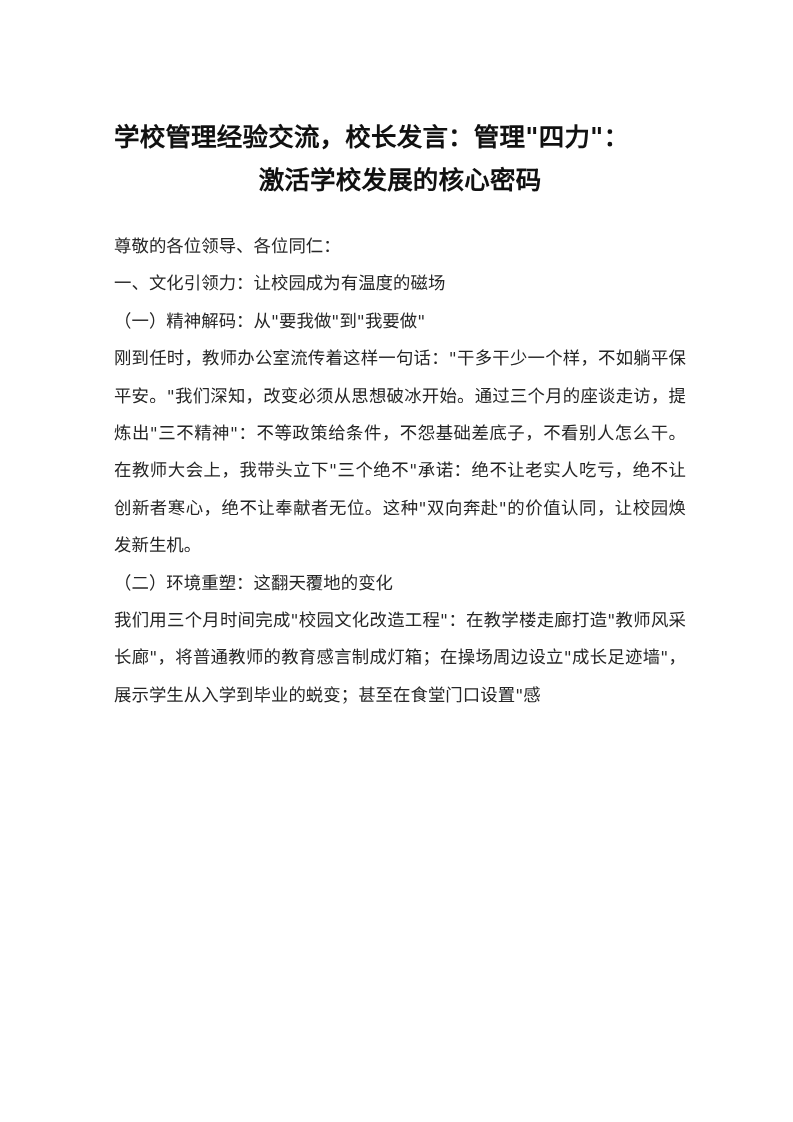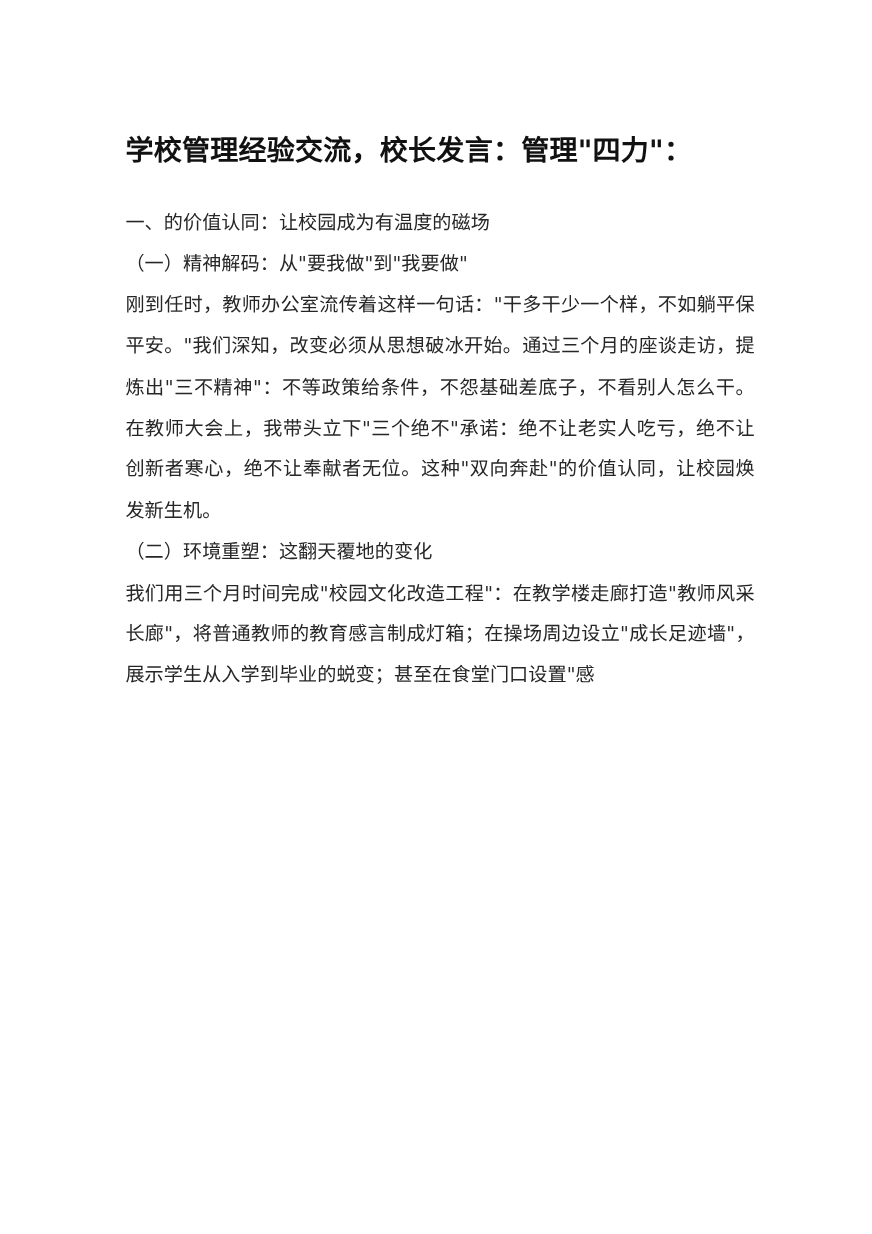--- a/index.html
+++ b/index.html
@@ -89,24 +89,26 @@
   }
 </style>
 </head>
 <body>
 
 <div class="page">
   <div class="content">
 
     <h1 class="doc-title">
       <span class="title-line-1">学校管理经验交流，校长发言：管理"四力"：</span>
+      <span class="title-line-2">激活学校发展的核心密码</span>
     </h1>
 
     <div class="body-block">
-      <p class="para heading-major">一、的价值认同：让校园成为有温度的磁场</p>
+      <p class="para salutation">尊敬的各位领导、各位同仁：</p>
+      <p class="para heading-major">一、文化引领力：让校园成为有温度的磁场</p>
       <p class="para heading-minor">（一）精神解码：从"要我做"到"我要做"</p>
       <p class="para">刚到任时，教师办公室流传着这样一句话："干多干少一个样，不如躺平保平安。"我们深知，改变必须从思想破冰开始。通过三个月的座谈走访，提炼出"三不精神"：不等政策给条件，不怨基础差底子，不看别人怎么干。在教师大会上，我带头立下"三个绝不"承诺：绝不让老实人吃亏，绝不让创新者寒心，绝不让奉献者无位。这种"双向奔赴"的价值认同，让校园焕发新生机。</p>
       <p class="para heading-minor">（二）环境重塑：这翻天覆地的变化</p>
       <p class="para">我们用三个月时间完成"校园文化改造工程"：在教学楼走廊打造"教师风采长廊"，将普通教师的教育感言制成灯箱；在操场周边设立"成长足迹墙"，展示学生从入学到毕业的蜕变；甚至在食堂门口设置"感</p>
     </div>
 
   </div>
 </div>
 
 </body></html>

